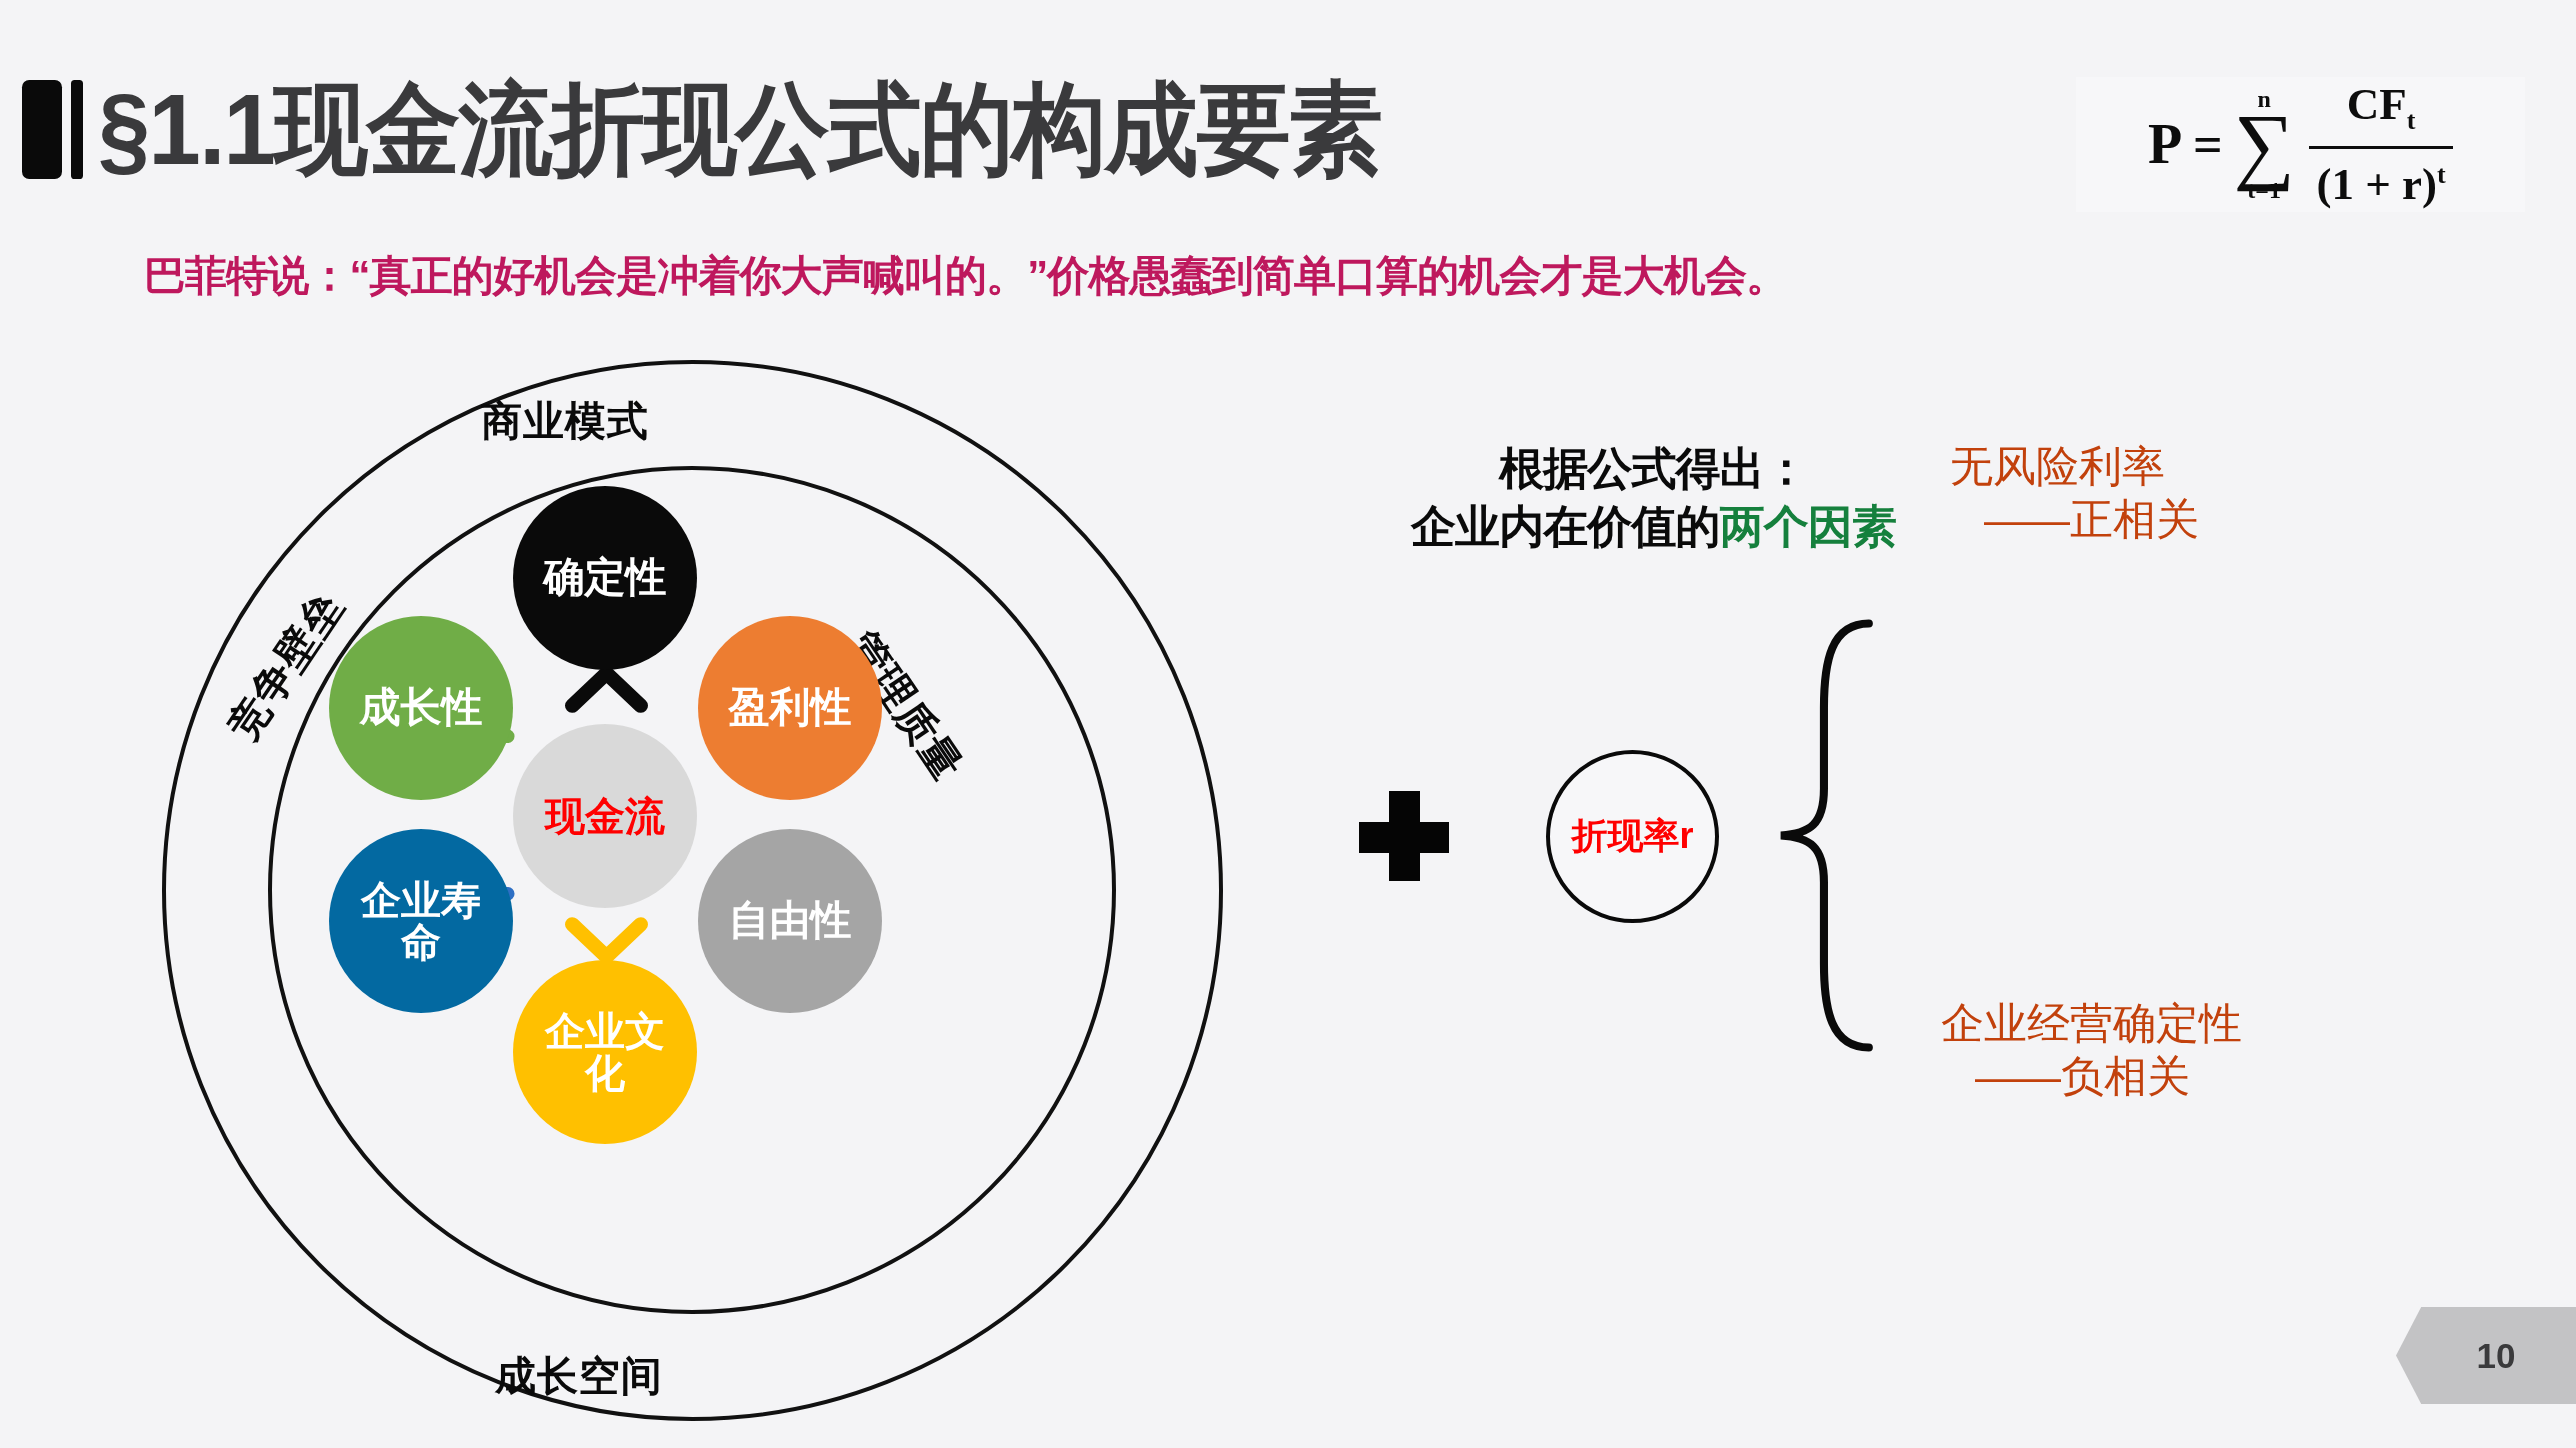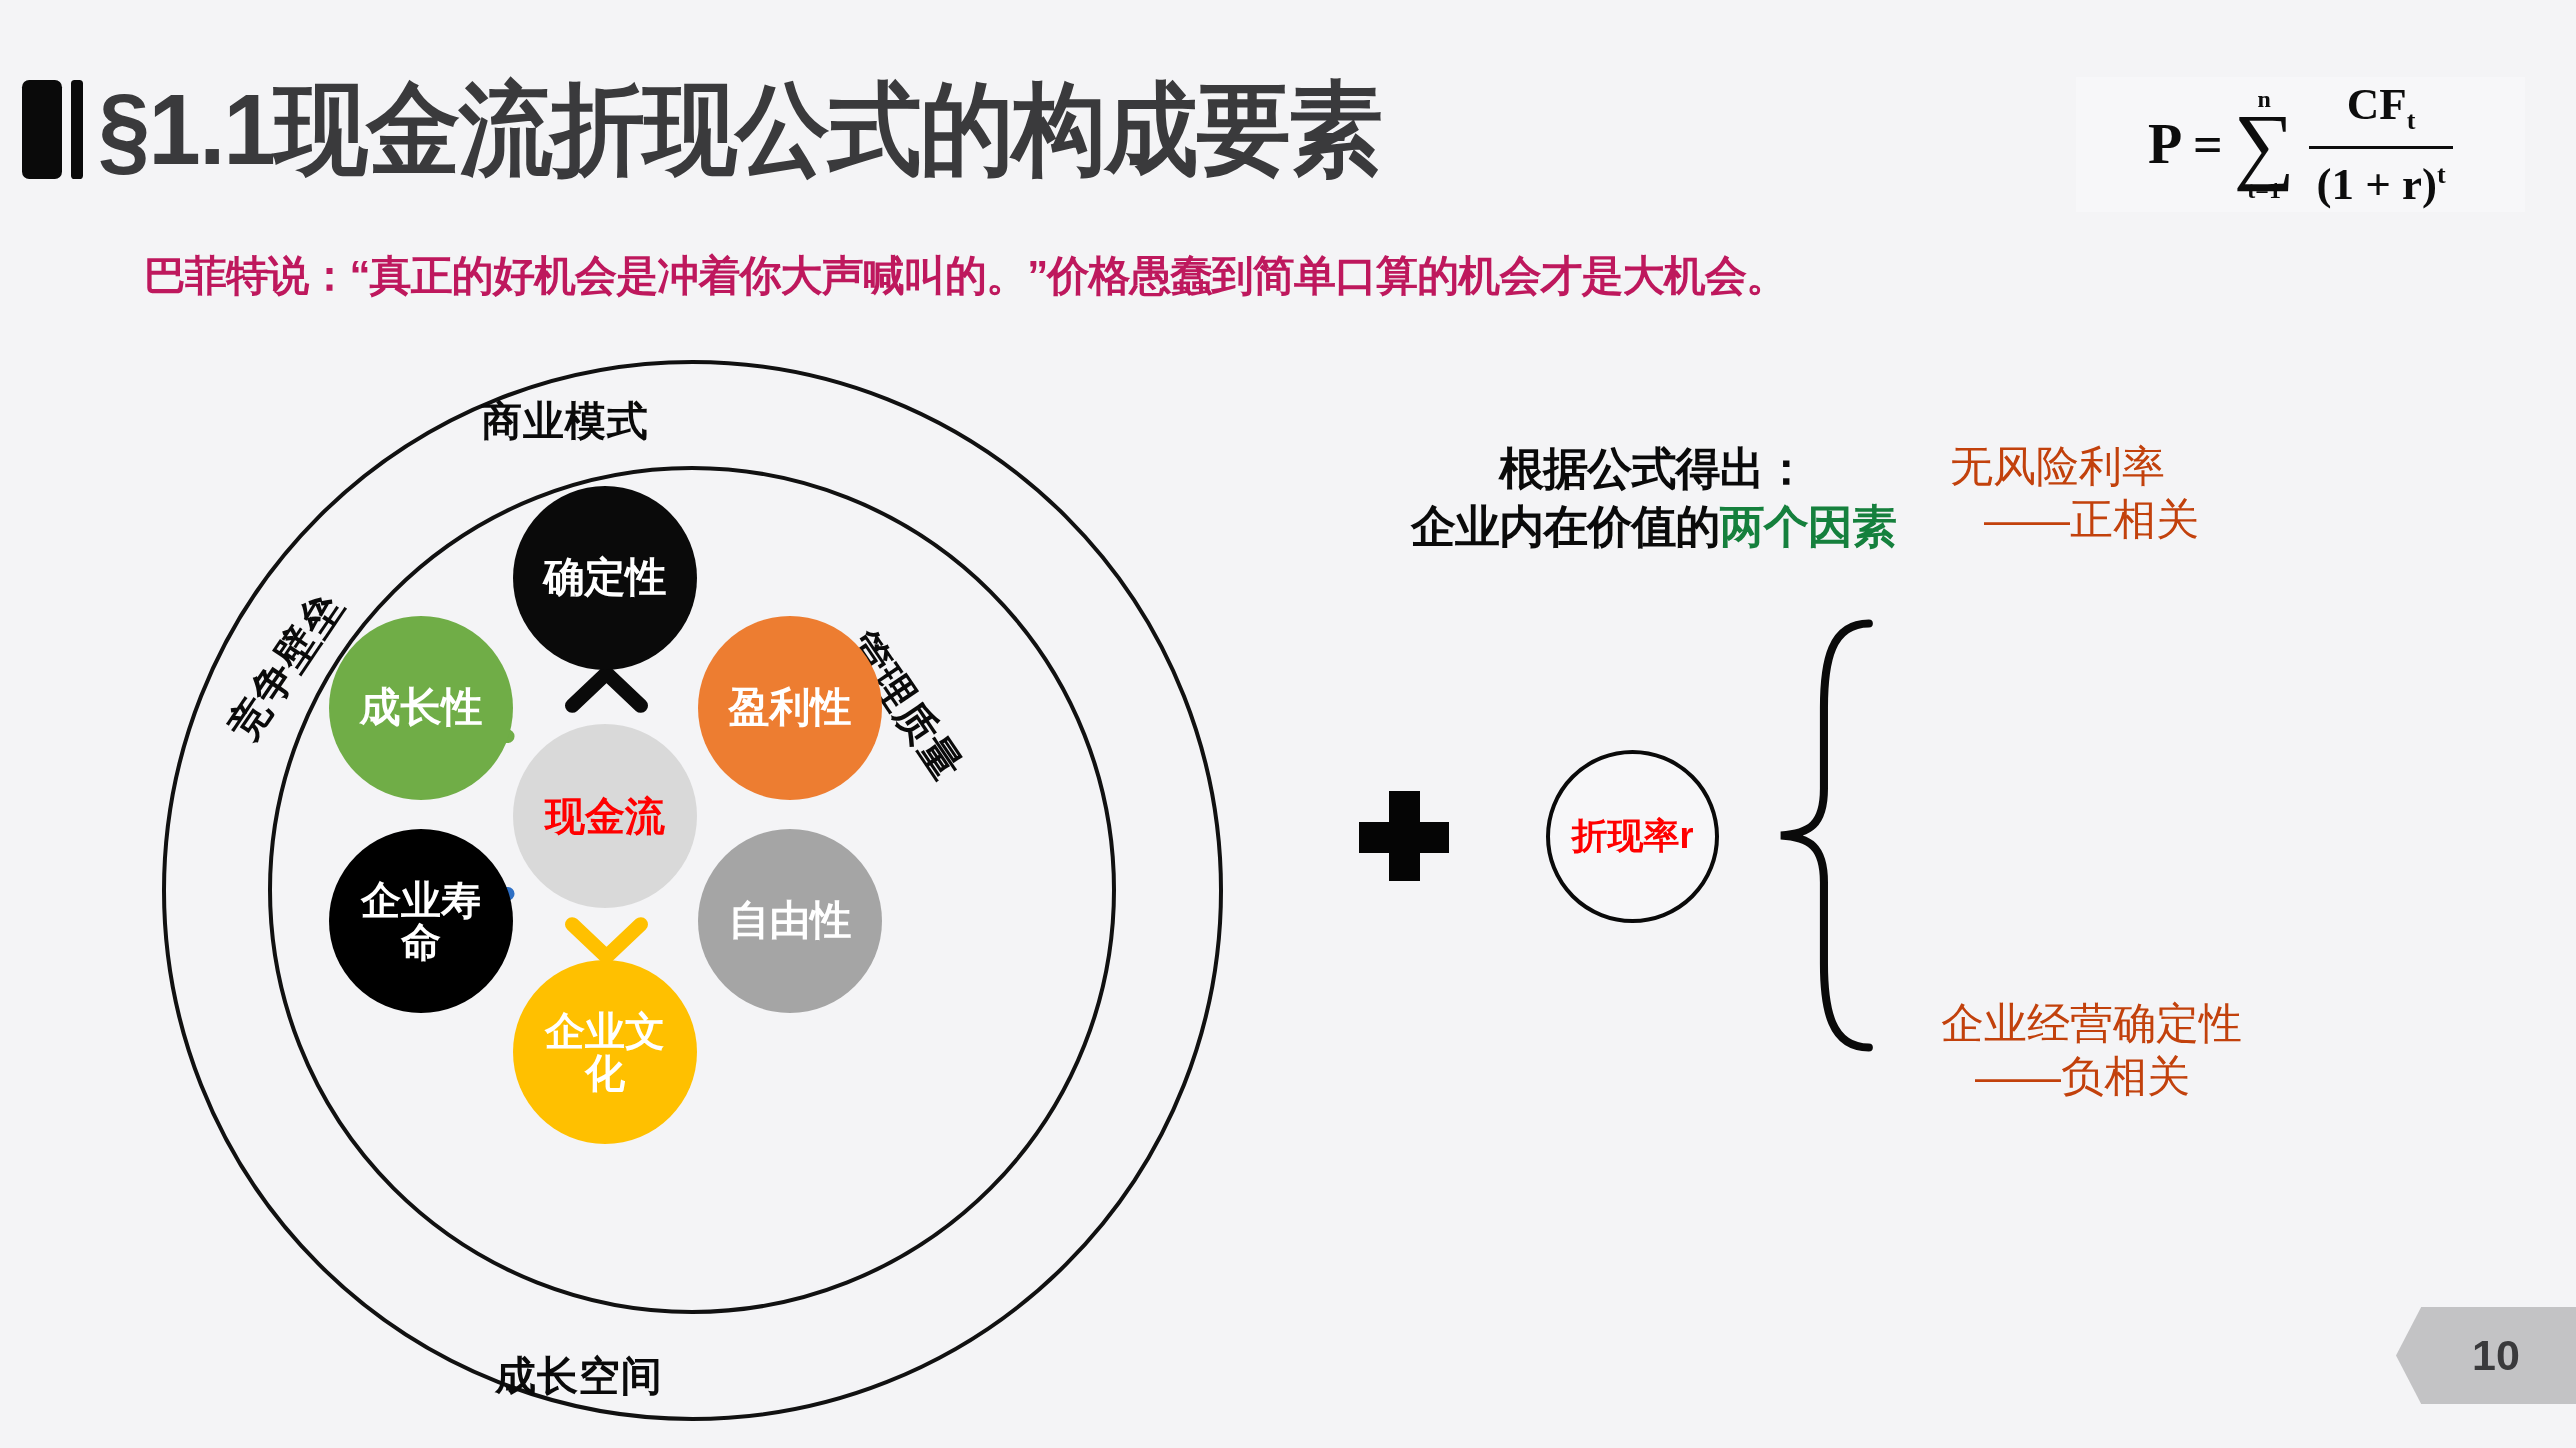--- a/index.html
+++ b/index.html
@@ -130,21 +130,21 @@
     align-items: center;
     justify-content: center;
     text-align: center;
     font-weight: 700;
     line-height: 1.06;
     color: #ffffff;
   }
   #node-center-top { left: 351px; top: 126px;  width: 184px; height: 184px; background: #0a0a0a; font-size: 41px; }
   #node-left-up    { left: 167px; top: 256px;  width: 184px; height: 184px; background: #70ad47; font-size: 41px; }
   #node-right-up   { left: 536px; top: 256px;  width: 184px; height: 184px; background: #ed7d31; font-size: 41px; }
-  #node-left-dn    { left: 167px; top: 469px;  width: 184px; height: 184px; background: #000000; font-size: 40px; padding: 0 14.4px; }
+  #node-left-dn    { left: 167px; top: 469px;  width: 184px; height: 184px; background: #0369a1; font-size: 40px; padding: 0 14.4px; }
   #node-right-dn   { left: 536px; top: 469px;  width: 184px; height: 184px; background: #a5a5a5; font-size: 41px; }
   #node-bottom     { left: 351px; top: 600px;  width: 184px; height: 184px; background: #ffc000; font-size: 40px; padding: 0 14.4px; }
 
   #node-core {
     position: absolute;
     left: 351px; top: 364px;
     width: 184px; height: 184px;
     border-radius: 50%;
     background: #d9d9d9;
     display: flex; align-items: center; justify-content: center;
@@ -222,21 +222,21 @@
     width: 180px;
     height: 97px;
     background: #c3c3c5;
     clip-path: polygon(14% 0%, 100% 0%, 100% 100%, 14% 100%, 0% 50%);
     display: flex;
     align-items: center;
     justify-content: center;
     padding-left: 20px;
   }
   #page-badge span {
-    font-size: 43px;
+    font-size: 35px;
     font-weight: 700;
     color: #3a3a3c;
     text-align: right;
   }
 </style>
 </head>
 <body>
 
 <div id="slide">
 

